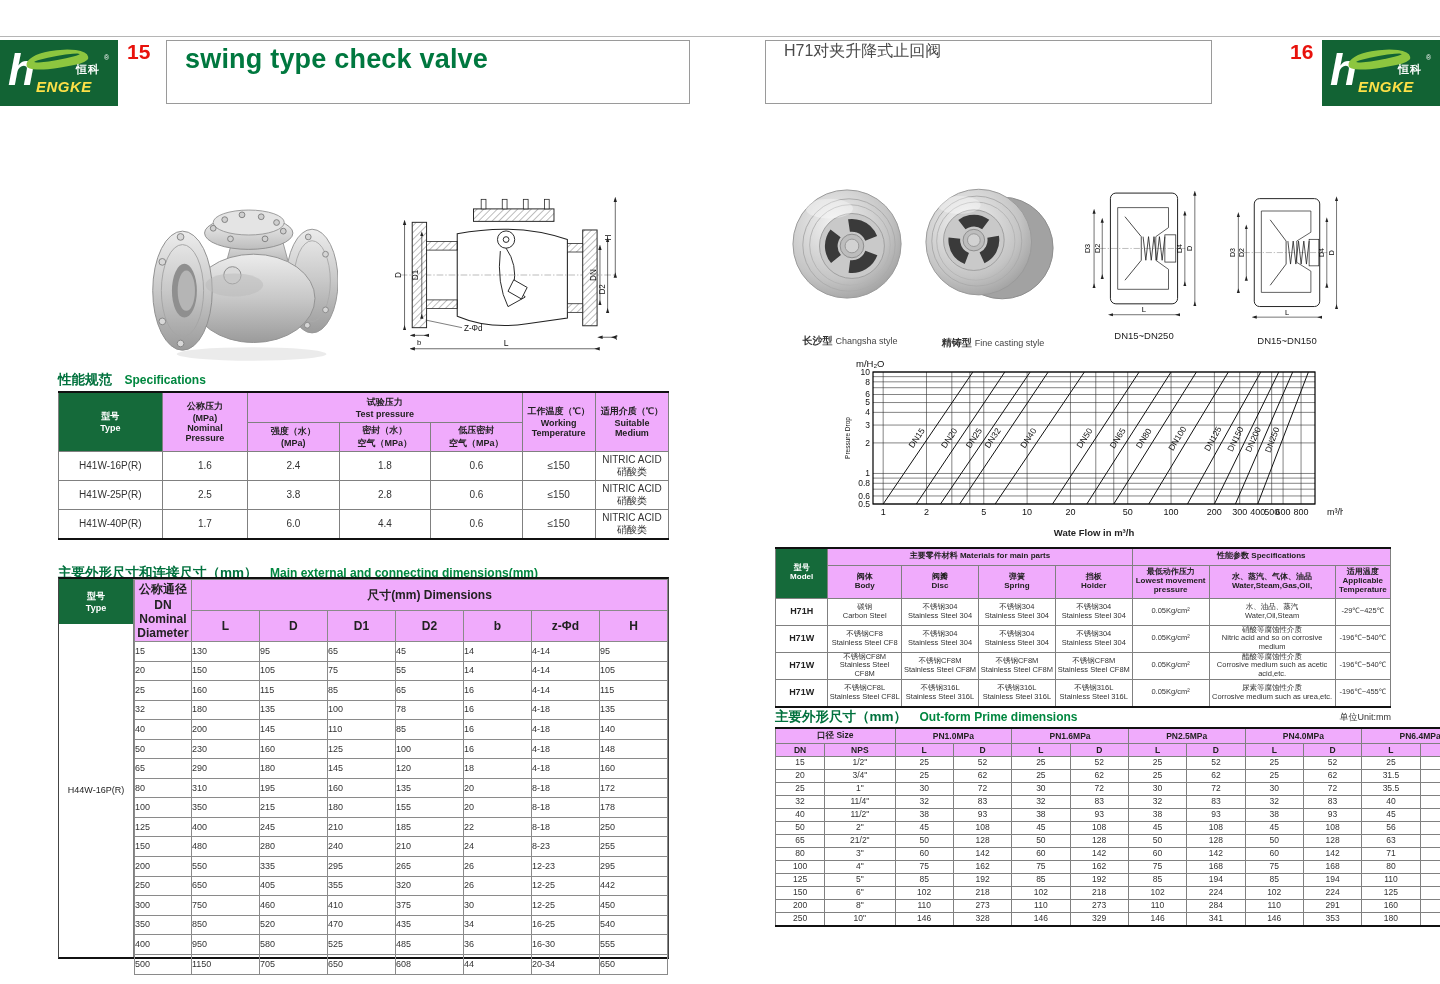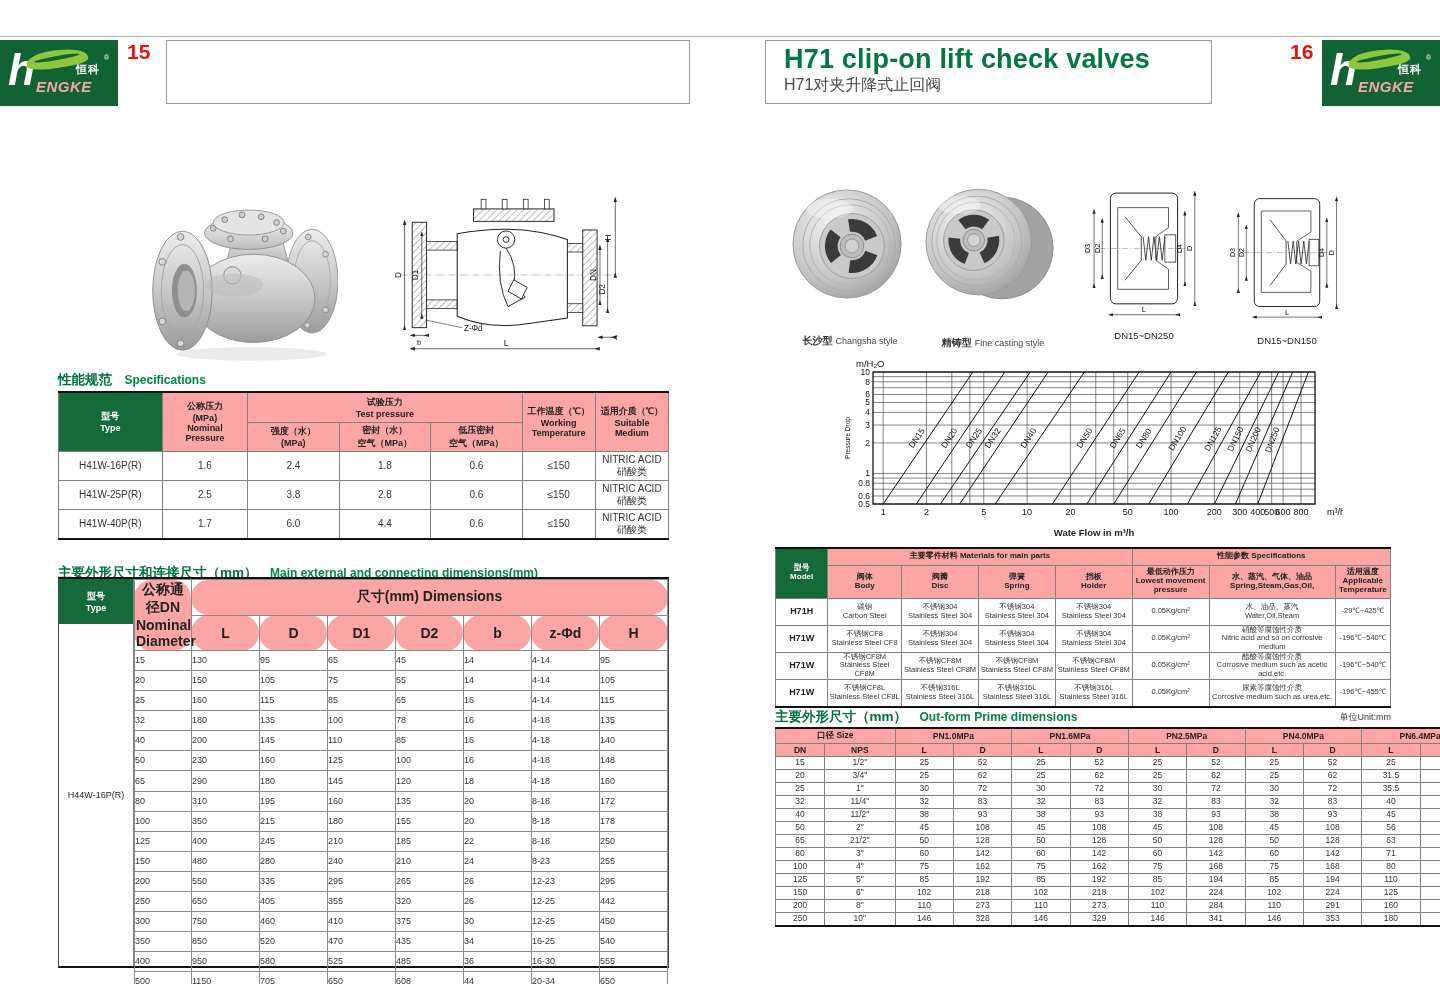--- a/index.html
+++ b/index.html
@@ -5,48 +5,48 @@
   html,body{margin:0;padding:0;background:#fff;}
   body{width:1440px;height:984px;position:relative;font-family:"Liberation Sans",sans-serif;color:#333;overflow:hidden;}
   .abs{position:absolute;}
   .hairline{top:36px;left:0;width:1440px;height:1px;background:#b5b5b5;}
   .logo{width:118px;height:66px;background:#126334;overflow:hidden;}
   .logo .lh{position:absolute;left:8px;top:8px;font-size:44px;font-weight:bold;font-style:italic;color:#fff;line-height:1;}
   .logo .leaf{position:absolute;left:26px;top:10px;width:62px;height:18px;background:#8dc63f;border-radius:60% 90% 40% 80%/80% 100% 40% 60%;transform:rotate(-10deg);}
   .logo .leaf2{position:absolute;left:34px;top:16px;width:46px;height:4px;background:#126334;border-radius:50%;transform:rotate(-10deg);}
   .logo .cn{position:absolute;left:76px;top:22px;font-size:11px;color:#fff;font-weight:bold;letter-spacing:1px;}
   .logo .reg{position:absolute;left:104px;top:14px;font-size:7px;color:#fff;}
-  .logo .rest{position:absolute;left:36px;top:38px;font-size:15px;font-weight:bold;font-style:italic;color:#fca5a5;letter-spacing:.5px;}
+  .logo .rest{position:absolute;left:36px;top:38px;font-size:15px;font-weight:bold;font-style:italic;color:#fde047;letter-spacing:.5px;}
   .pagenum{font-size:21px;font-weight:bold;color:#e8120c;line-height:1;}
   .titlebox{height:64px;border:1px solid #9a9a9a;background:#fff;padding-left:18px;box-sizing:border-box;}
   .titlebox .t{font-size:27px;font-weight:bold;color:#00783f;line-height:1.1;margin-top:4px;letter-spacing:.2px;}
   .titlebox .s{font-size:16px;color:#4a4a4a;margin-top:0px;}
   .sechead{white-space:nowrap;}
   .sechead .cn{font-size:13.5px;font-weight:bold;color:#00713d;}
   .sechead .en{font-size:12px;font-weight:bold;color:#00873f;margin-left:8px;}
   .unitnote{font-size:9px;color:#333;text-align:right;}
 
   table{border-collapse:collapse;table-layout:fixed;}
   .dtable{border:1px solid #444;border-top:2px solid #111;border-bottom:2px solid #111;background:#fff;}
   .dtable th,.dtable td{border:1px solid #808080;padding:0 1px;text-align:center;vertical-align:middle;white-space:pre-line;}
-  .hdr{background:#fca5a5;color:#222;font-weight:bold;}
+  .hdr{background:#f0abfc;color:#222;font-weight:bold;}
   .dk{background:#156a3a;color:#fff;font-weight:bold;}
 
   .spec-table{width:611px;font-size:10px;}
   .spec-table th{font-size:9px;font-weight:bold;}
   .spec-table .r1{height:30px;}
   .spec-table .r2{height:29px;}
   .spec-table td{height:28px;line-height:1.15;}
 
   .dims-wrap{display:flex;width:611px;border:1px solid #444;border-top:2px solid #111;border-bottom:2px solid #111;box-sizing:border-box;}
   .dims-model{width:78px;display:flex;flex-direction:column;border-right:1px solid #808080;}
   .dims-model .head{height:45px;display:flex;align-items:center;justify-content:center;font-size:9px;white-space:pre-line;text-align:center;}
   .dims-model .body{flex:1;display:flex;align-items:center;justify-content:center;font-size:9px;color:#222;}
   .dims-table{width:533px;font-size:9px;}
-  .dims-table th{font-size:14px;border-radius:18px;}
+  .dims-table th{font-size:12px;}
   .dims-table .r1{height:22px;}
   .dims-table .r2{height:22px;}
   .dims-table td{height:17.5px;line-height:1;padding:0;}
   .dims-table th,.dims-table td{border:1px solid #8a8a8a;}
 
   .mat-table{width:616px;font-size:7.5px;}
   .mat-table th{font-size:8px;line-height:1.1;}
   .mat-table .r1{height:17px;}
   .mat-table .r2{height:33px;}
   .mat-table td{height:26px;line-height:1.15;}
@@ -72,23 +72,23 @@
 <div class="abs logo" style="left:0;top:40px;">
   <span class="lh">h</span>
   <span class="leaf"></span>
   <span class="leaf2"></span>
   <span class="cn">恒科</span>
   <span class="reg">®</span>
   <span class="rest">ENGKE</span>
 </div>
 <div class="abs pagenum" style="left:127px;top:41px;">15</div>
 <div class="abs titlebox" style="left:166px;top:40px;width:524px;">
+  <div class="t">swing type check valve</div>
 </div>
 <div class="abs titlebox" style="left:765px;top:40px;width:447px;">
-  <div class="t">H71 clip-on lift check valves</div>
   <div class="s">H71对夹升降式止回阀</div>
 </div>
 <div class="abs pagenum" style="left:1290px;top:41px;">16</div>
 <div class="abs logo" style="left:1322px;top:40px;">
   <span class="lh">h</span>
   <span class="leaf"></span>
   <span class="leaf2"></span>
   <span class="cn">恒科</span>
   <span class="reg">®</span>
   <span class="rest">ENGKE</span>
@@ -657,21 +657,21 @@
       <th class="hdr">阀瓣
 Disc</th>
       <th class="hdr">弹簧
 Spring</th>
       <th class="hdr">挡板
 Holder</th>
       <th class="hdr">最低动作压力
 Lowest movement
 pressure</th>
       <th class="hdr">水、蒸汽、气体、油品
-Spring,Steam,Gas,Oil,</th>
+Water,Steam,Gas,Oil,</th>
       <th class="hdr">适用温度
 Applicable
 Temperature</th>
     </tr>
   </thead>
   <tbody>
       <tr>
         <td>H71H</td>
         <td>碳钢
 Carbon Steel</td>

